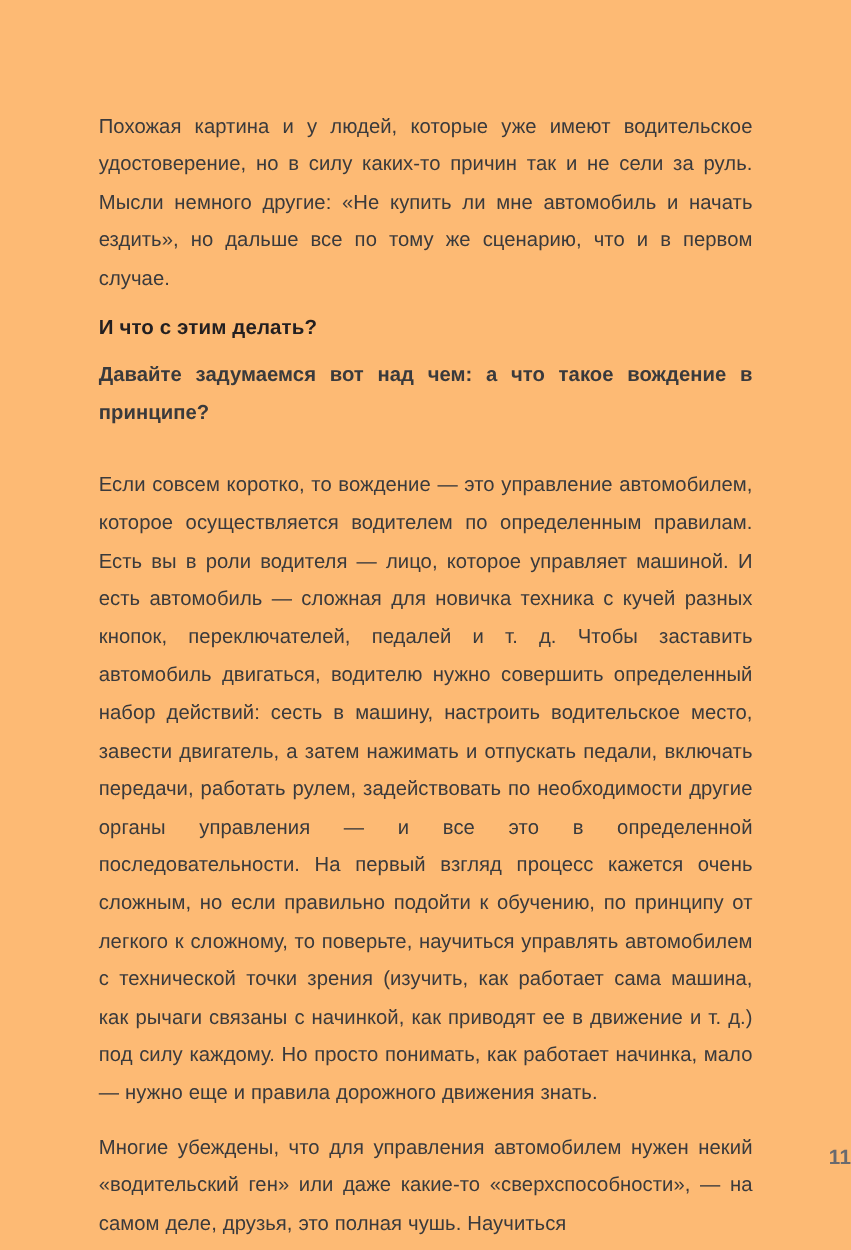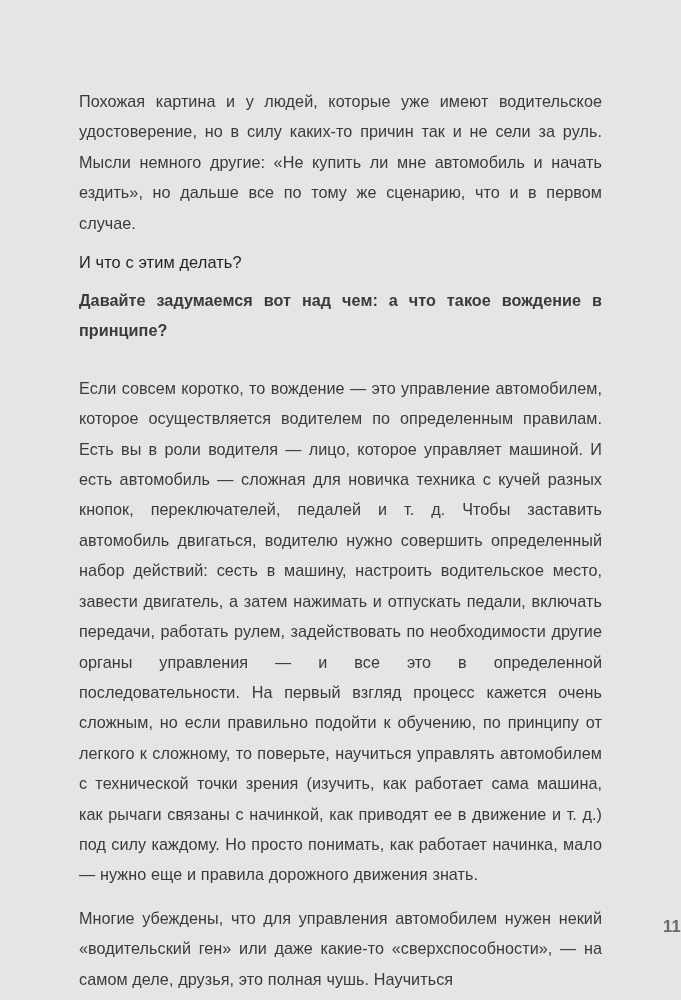--- a/index.html
+++ b/index.html
@@ -17,21 +17,21 @@
     color: #3a3a3c;
     -webkit-font-smoothing: antialiased;
   }
 
   .page {
     position: absolute;
     left: 0;
     top: 0;
     width: 681px;
     height: 1000px;
-    background: #e5e5e5;
+    background: #fdba74;
   }
 
   .content {
     position: absolute;
     left: 79px;
     top: 86px;
     width: 523px;
   }
 
   .para {
@@ -52,21 +52,21 @@
 
   .para-tight {
     margin-bottom: 27px;
     font-weight: bold;
   }
 
   .heading {
     margin: 13px 0 12px 0;
     font-size: 16.4px;
     line-height: 22px;
-    font-weight: normal;
+    font-weight: bold;
     text-align: left;
     color: #231f20;
     letter-spacing: 0.1px;
   }
 
   .folio {
     position: absolute;
     left: 0;
     top: 916px;
     width: 681px;

